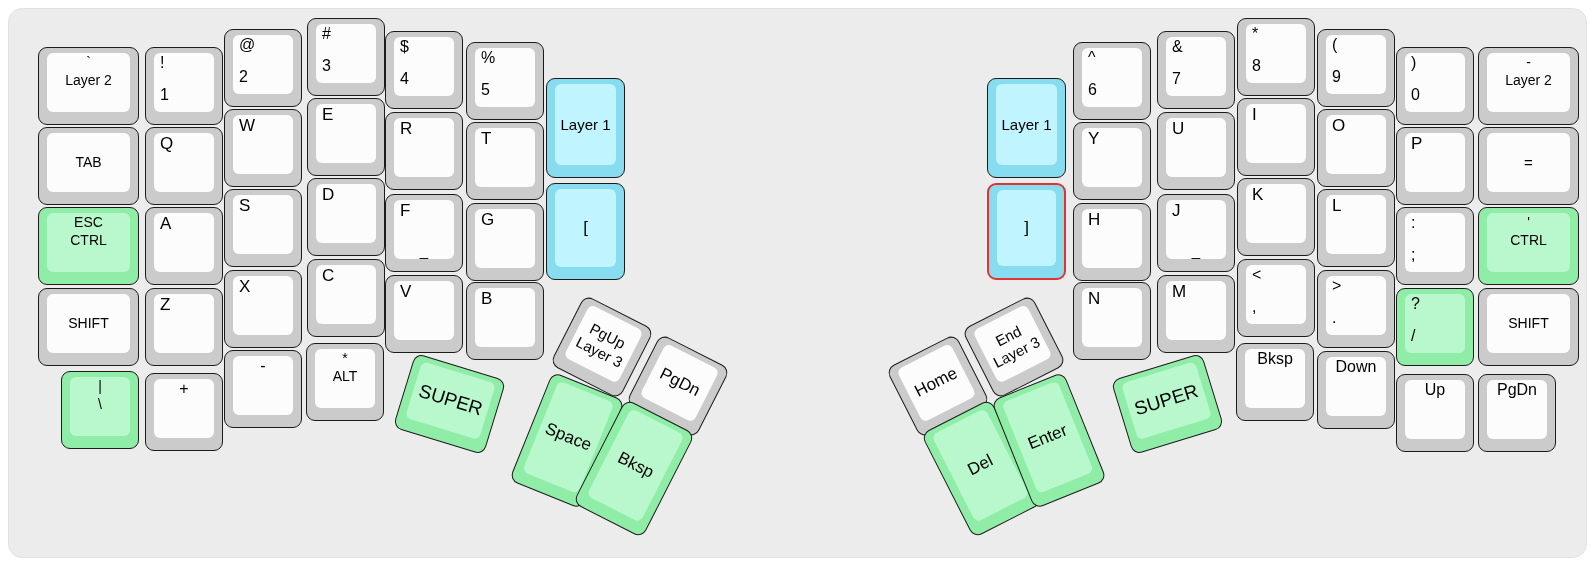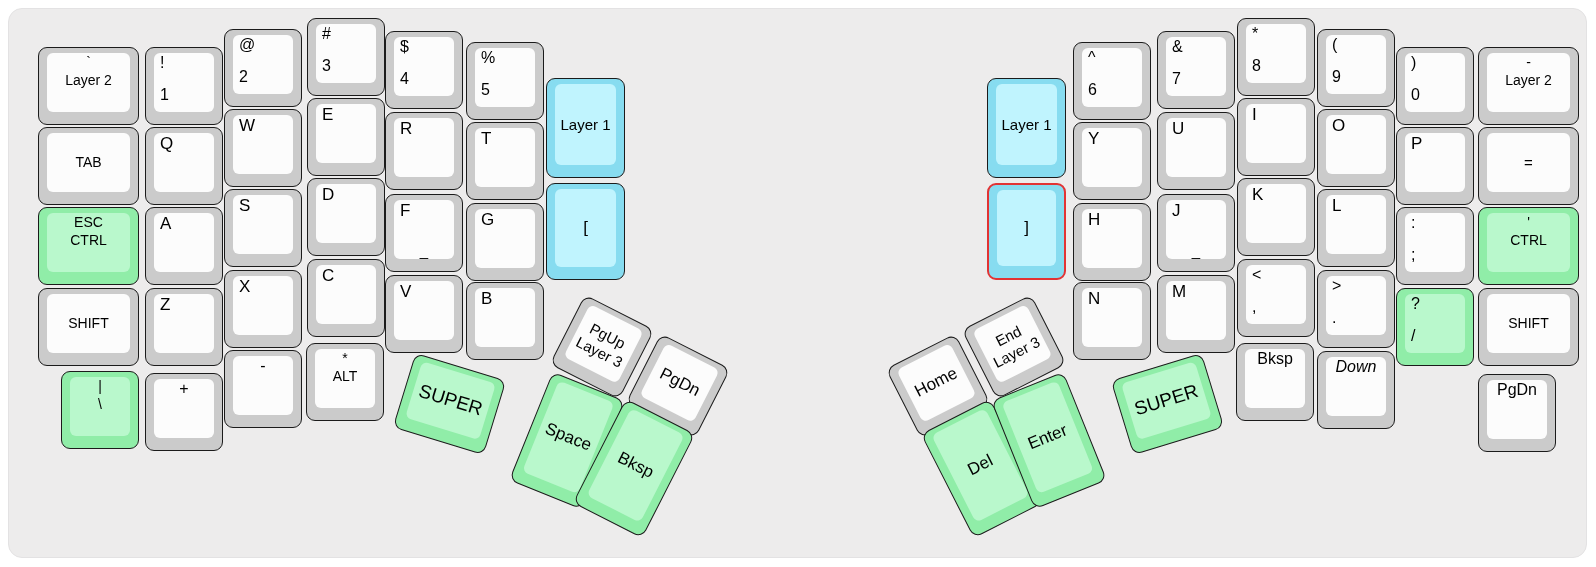--- a/index.html
+++ b/index.html
@@ -366,23 +366,28 @@
     <div class="key gray" style="left: 1478px; top: 288px; width: 101px; height: 78px;">
       <div class="keytop center" style="font-size: 14px;">
         <span class="lab lab0">SHIFT</span>
       </div>
     </div>
     <div class="key gray" style="left: 1236px; top: 343px; width: 78px; height: 78px;">
       <div class="keytop top">
         <span class="lab lab0">Bksp</span>
       </div>
     </div>
-    <div class="key gray" style="left: 1317px; top: 351px; width: 78px; height: 78px; font-style: italic;">
+    <div class="key gray" style="left: 1317px; top: 351px; width: 78px; height: 78px;">
       <div class="keytop top">
         <span class="lab lab0">Down</span>
+      </div>
+    </div>
+    <div class="key gray" style="left: 1396px; top: 374px; width: 78px; height: 78px;">
+      <div class="keytop top">
+        <span class="lab lab0">Up</span>
       </div>
     </div>
     <div class="key gray" style="left: 1478px; top: 374px; width: 78px; height: 78px;">
       <div class="keytop top">
         <span class="lab lab0">PgDn</span>
       </div>
     </div>
     <div class="key gray" style="left: 899px; top: 347px; width: 78px; height: 78px; transform: rotate(-27deg);">
       <div class="keytop center" style="font-size: 17px;">
         <span class="lab lab0">Home</span>

